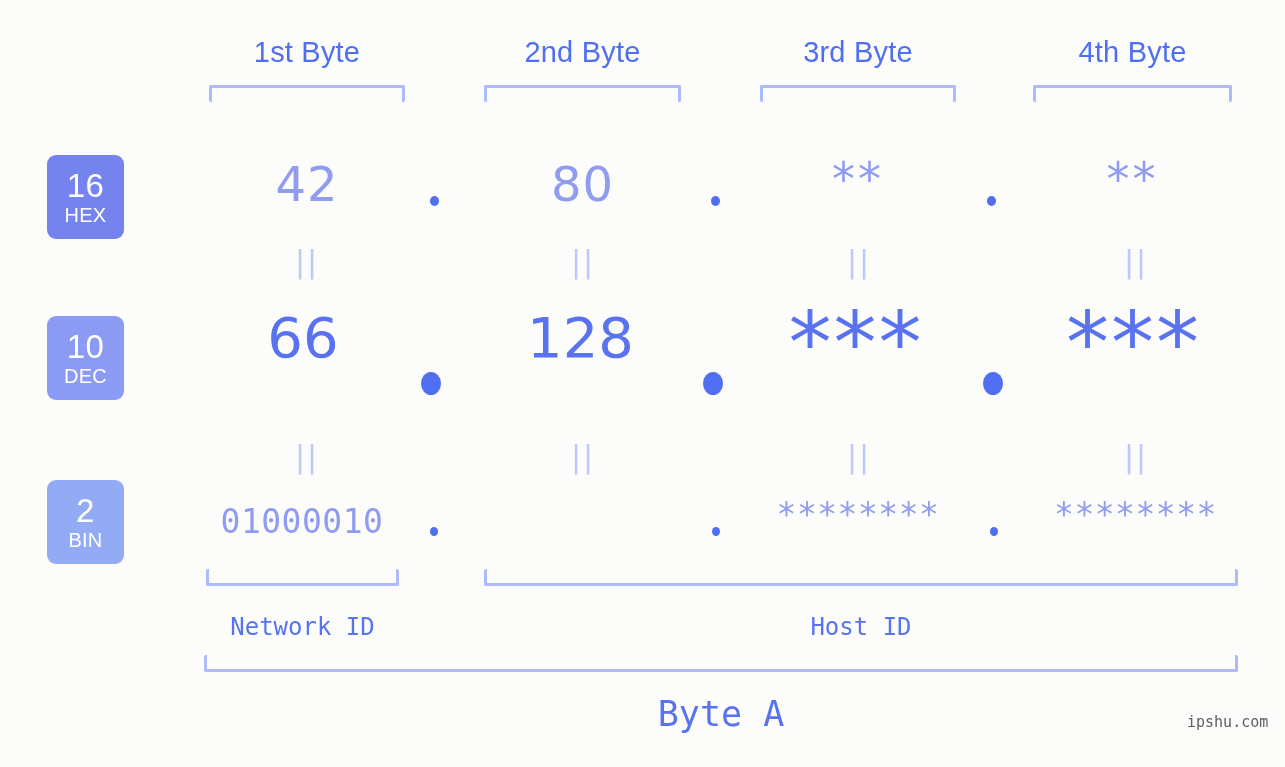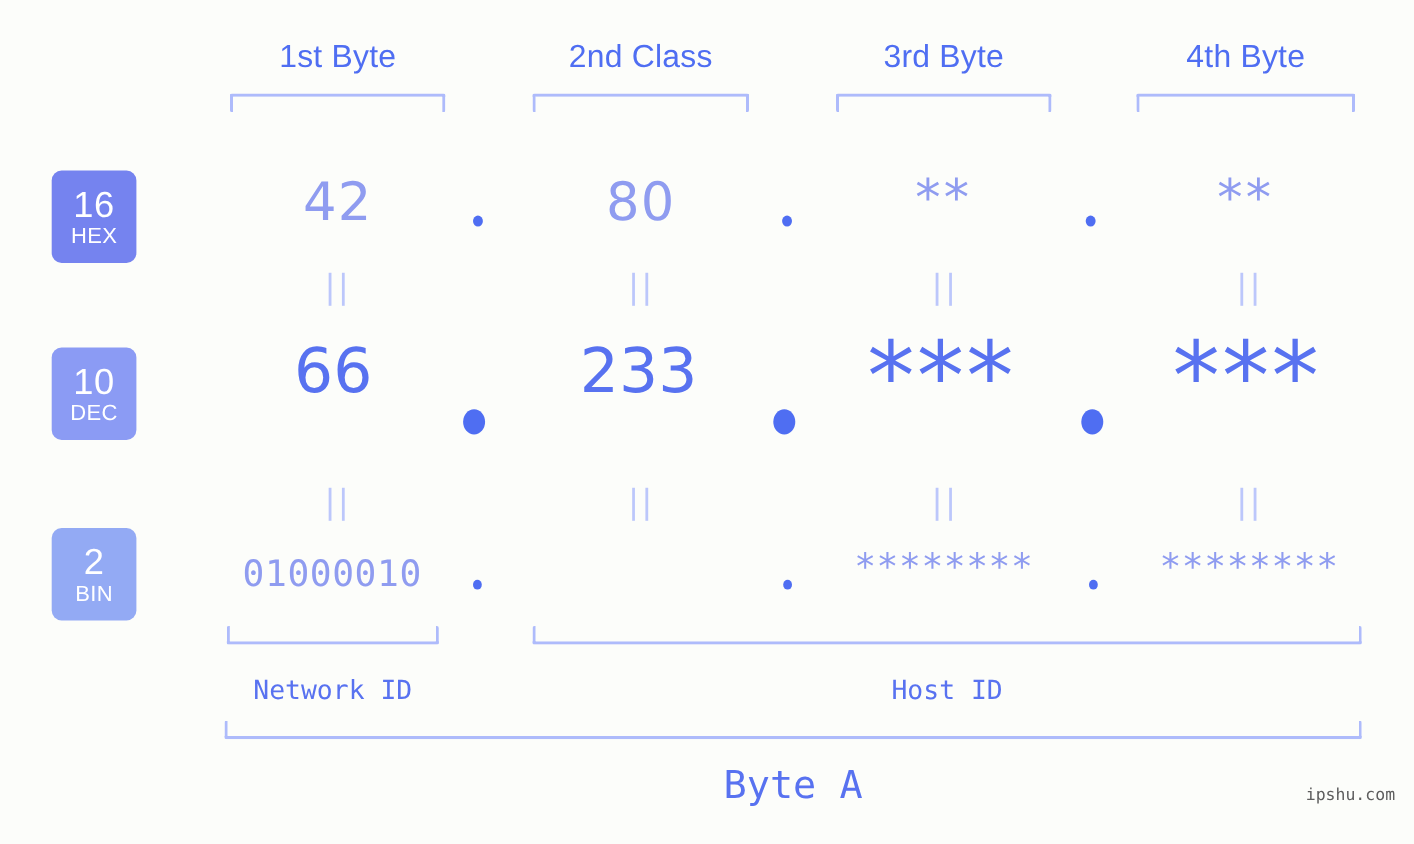--- a/index.html
+++ b/index.html
@@ -166,21 +166,21 @@
     font-size: 15px;
     white-space: nowrap;
   }
 </style>
 </head>
 <body>
 
 <div id="stage">
 
   <div class="byte-label" style="left:209px; top:36px; width:196px;">1st Byte</div>
-  <div class="byte-label" style="left:484px; top:36px; width:197px;">2nd Class</div>
+  <div class="byte-label" style="left:484px; top:36px; width:197px;">2nd Byte</div>
   <div class="byte-label" style="left:760px; top:36px; width:196px;">3rd Byte</div>
   <div class="byte-label" style="left:1033px; top:36px; width:199px;">4th Byte</div>
 
   <div class="bracket-down" style="left:209px; top:85px; width:196px;"></div>
   <div class="bracket-down" style="left:484px; top:85px; width:197px;"></div>
   <div class="bracket-down" style="left:760px; top:85px; width:196px;"></div>
   <div class="bracket-down" style="left:1033px; top:85px; width:199px;"></div>
 
   <div class="badge badge-hex" style="left:47px; top:155px;">
     <span class="num">16</span>
@@ -209,21 +209,21 @@
   <div class="cell hex-star" style="left:1033px; top:156px; width:199px;">**</div>
 
   <div class="eq" style="left:272px; top:247px; width:70px;">||</div>
   <div class="eq" style="left:548px; top:247px; width:70px;">||</div>
   <div class="eq" style="left:824px; top:247px; width:70px;">||</div>
   <div class="eq" style="left:1101px; top:247px; width:70px;">||</div>
 
   <div class="cell dec-val" style="left:205px; top:310px; width:196px;">66</div>
   <div class="dot dot-dec" style="left:421px; top:372px;"></div>
 
-  <div class="cell dec-val" style="left:482px; top:310px; width:197px;">233</div>
+  <div class="cell dec-val" style="left:482px; top:310px; width:197px;">128</div>
   <div class="dot dot-dec" style="left:703px; top:372px;"></div>
 
   <div class="cell dec-star" style="left:758px; top:300px; width:196px;">***</div>
   <div class="dot dot-dec" style="left:983px; top:372px;"></div>
 
   <div class="cell dec-star" style="left:1034px; top:300px; width:199px;">***</div>
 
   <div class="eq" style="left:272px; top:442px; width:70px;">||</div>
   <div class="eq" style="left:548px; top:442px; width:70px;">||</div>
   <div class="eq" style="left:824px; top:442px; width:70px;">||</div>

